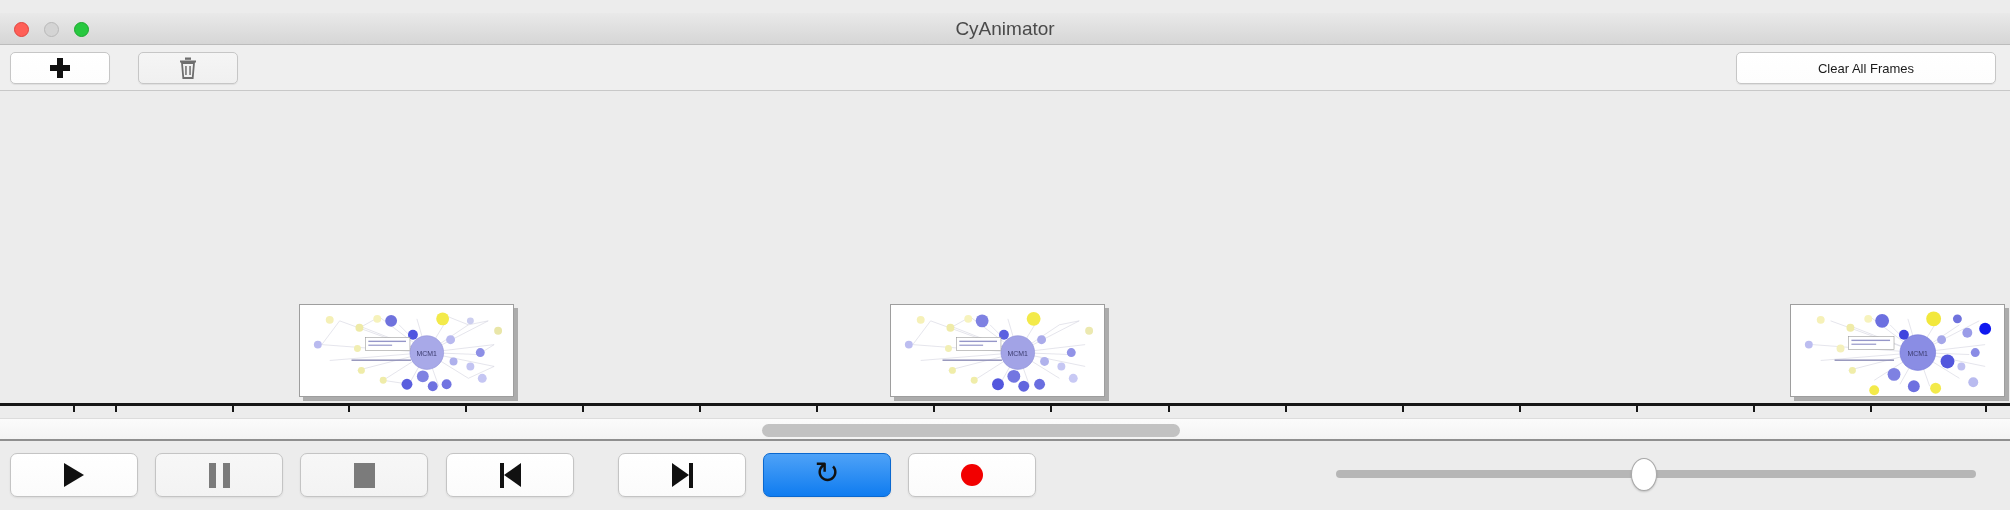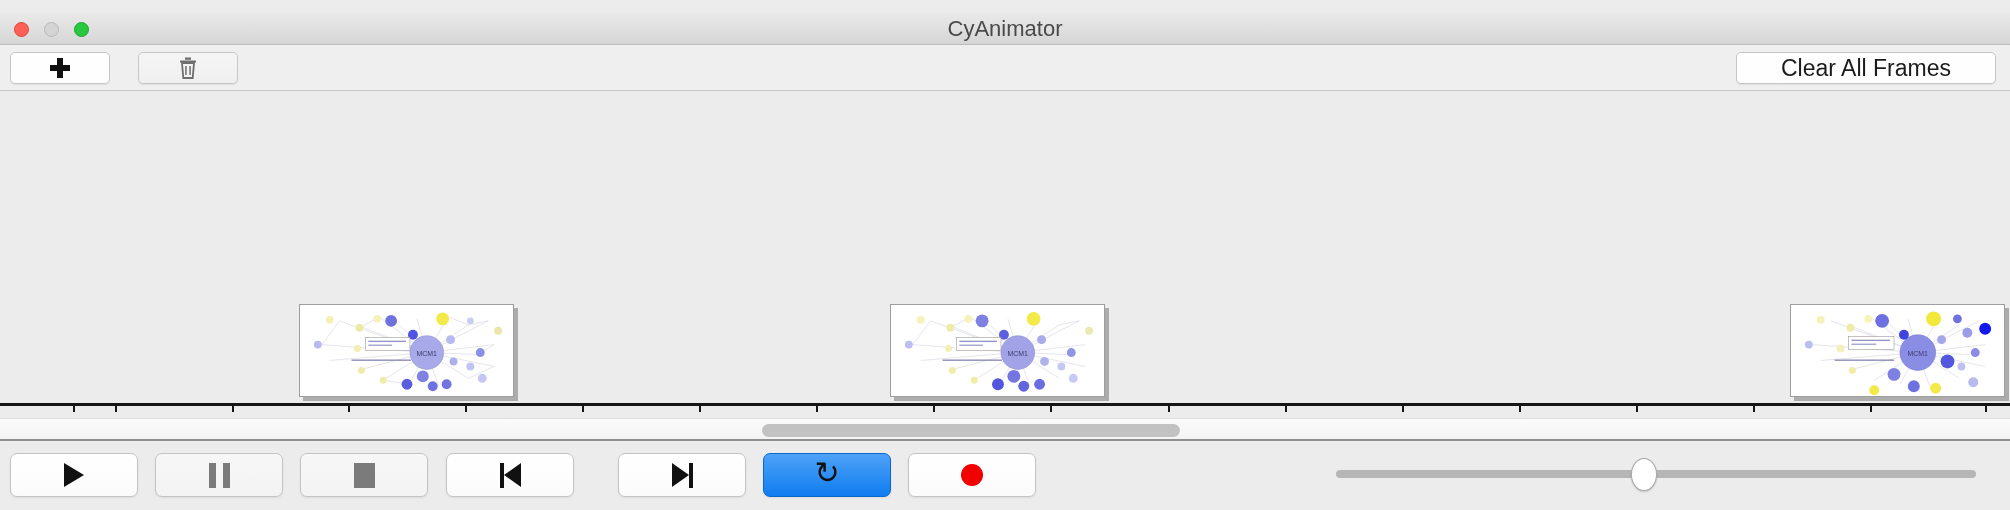--- a/index.html
+++ b/index.html
@@ -44,41 +44,41 @@
     background: linear-gradient(#e9e9e9, #d6d6d6);
     border-bottom: 1px solid #bcbcbc;
   }
   .traffic { position: absolute; top: 9px; width: 15px; height: 15px; border-radius: 50%; }
   .traffic.close  { left: 14px;  background: #ff5f57; border: 1px solid #e0443e; }
   .traffic.min    { left: 44px;  background: #d4d4d4; border: 1px solid #b9b9b9; }
   .traffic.max    { left: 74px;  background: #28c840; border: 1px solid #1ba92e; }
   .window-title {
     position: absolute; left: 0; top: 0; width: 2010px; height: 32px;
     line-height: 32px; text-align: center;
-    font-size: 22px; color: #4a4a4a;
+    font-size: 19px; color: #4a4a4a;
   }
 
   
   .toolbar {
     position: absolute; left: 0; top: 45px; width: 2010px; height: 46px;
     background: #efefef; border-bottom: 1px solid #c8c8c8;
   }
   .tb-btn {
     position: absolute; top: 7px; height: 32px;
     background: linear-gradient(#ffffff, #fdfdfd);
     border: 1px solid #c6c6c6; border-radius: 5px;
     box-shadow: 0 1px 1px rgba(0,0,0,0.07);
     display: flex; align-items: center; justify-content: center;
     cursor: default;
   }
   .tb-btn.flat { background: linear-gradient(#f5f5f5, #f0f0f0); }
   #add-frame-button   { left: 10px;  width: 100px; }
   #delete-frame-button{ left: 138px; width: 100px; }
   #clear-all-button   { left: 1736px; width: 260px; }
-  .clear-label { font-size: 23px; color: #1b1b1b; }
+  .clear-label { font-size: 13px; color: #1b1b1b; }
 
   .plus-icon { position: relative; width: 20px; height: 20px; }
   .plus-icon:before, .plus-icon:after {
     content: ""; position: absolute; background: #111;
   }
   .plus-icon:before { left: 0; top: 7px; width: 20px; height: 6px; }
   .plus-icon:after  { top: 0; left: 7px; width: 6px; height: 20px; }
 
   
   .timeline-panel {

